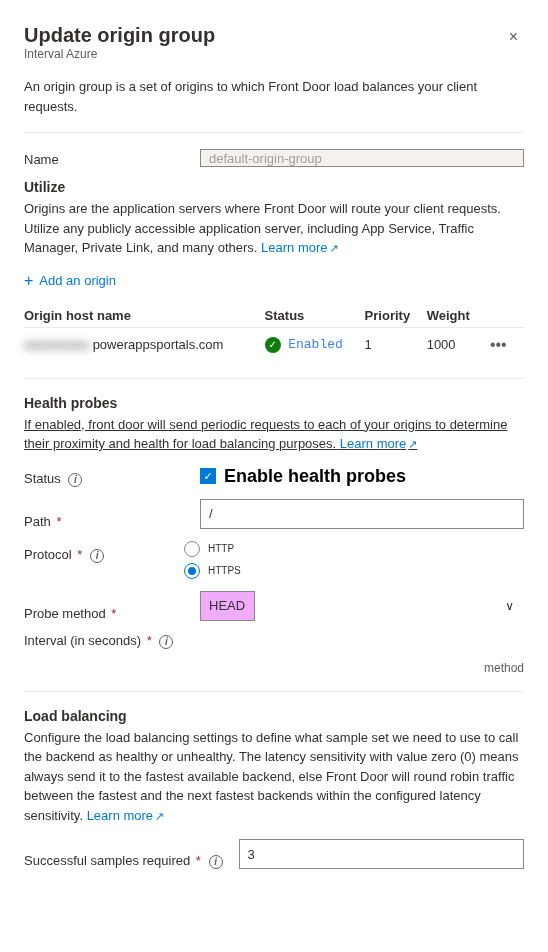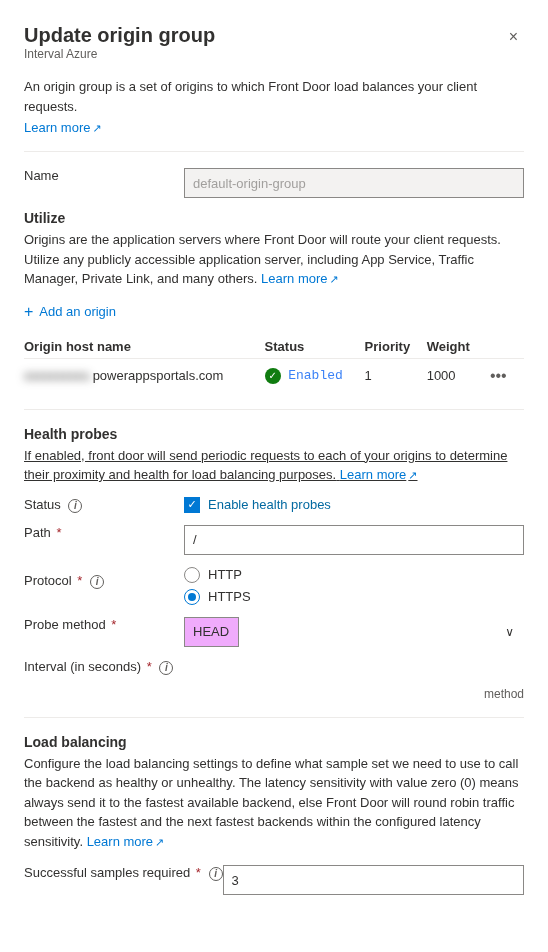--- a/index.html
+++ b/index.html
@@ -101,21 +101,21 @@
       height: 30px;
       border: 1px solid #8a8886;
       padding: 4px 8px;
       font-size: 13px;
       color: #323130;
       background: #fff;
       outline: none;
     }
     .name-input {
       flex: 1;
-      height: 30px;
+      height: 18px;
       border: 1px solid #8a8886;
       padding: 4px 8px;
       font-size: 13px;
       color: #a19f9d;
       background: #f3f2f1;
     }
     .section-title {
       font-size: 14px;
       font-weight: 600;
       color: #323130;
@@ -195,22 +195,23 @@
       align-items: center;
       justify-content: center;
       margin-right: 8px;
       cursor: pointer;
     }
     .checkbox-custom .check {
       color: #fff;
       font-size: 11px;
     }
     .checkbox-label {
-      font-size: 13px;
-      color: #0369a1;
+      font-size: 18px;
+      color: #000000;
+      font-weight: bold;
     }
     .radio-group {
       display: flex;
       flex-direction: column;
       gap: 6px;
       flex: 1;
     }
     .radio-row {
       display: flex;
       align-items: center;
@@ -233,21 +234,21 @@
       background: #fff;
     }
     .radio-btn.selected::after {
       content: '';
       width: 8px;
       height: 8px;
       border-radius: 50%;
       background: #0078d4;
     }
     .radio-label {
-      font-size: 13px;
+      font-size: 10px;
       color: #323130;
     }
     .select-input {
       flex: 1;
       height: 30px;
       border: 1px solid #8a8886;
       padding: 4px 8px;
       font-size: 13px;
       color: #323130;
       background: #f0abfc;
@@ -279,22 +280,23 @@
     }
     .blurred-text {
       filter: blur(4px);
       color: #323130;
     }
     .form-section {
       margin-bottom: 10px;
     }
     .field-block {
       display: flex;
-      align-items: flex-start;
+      align-items: flex-end;
       margin-bottom: 12px;
+      gap: 16px;
     }
     .field-block-top {
       display: flex;
       align-items: flex-start;
       margin-bottom: 12px;
     }
   </style>
 </head>
 <body>
 
@@ -303,25 +305,20 @@
   <div class="panel-header">
     <div>
       <div class="panel-title">Update origin group</div>
       <div class="panel-subtitle">Interval Azure</div>
     </div>
     <button class="close-btn">×</button>
   </div>
 
   <div class="description">
     <span>An origin group is a set of origins to which Front Door load balances your client requests.</span>
-  </div>
-  <div style="margin-bottom:14px;">
-    <a href="#" class="learn-more">
-      <span>Learn more</span><span class="external-icon">↗</span>
-    </a>
   </div>
 
   <hr class="divider">
 
   <div class="field-block">
     <span class="field-label">Name</span>
     <input class="name-input" type="text" value="default-origin-group" readonly="" placeholder="default-origin-group" style="">
   </div>
 
   <div class="form-section">

